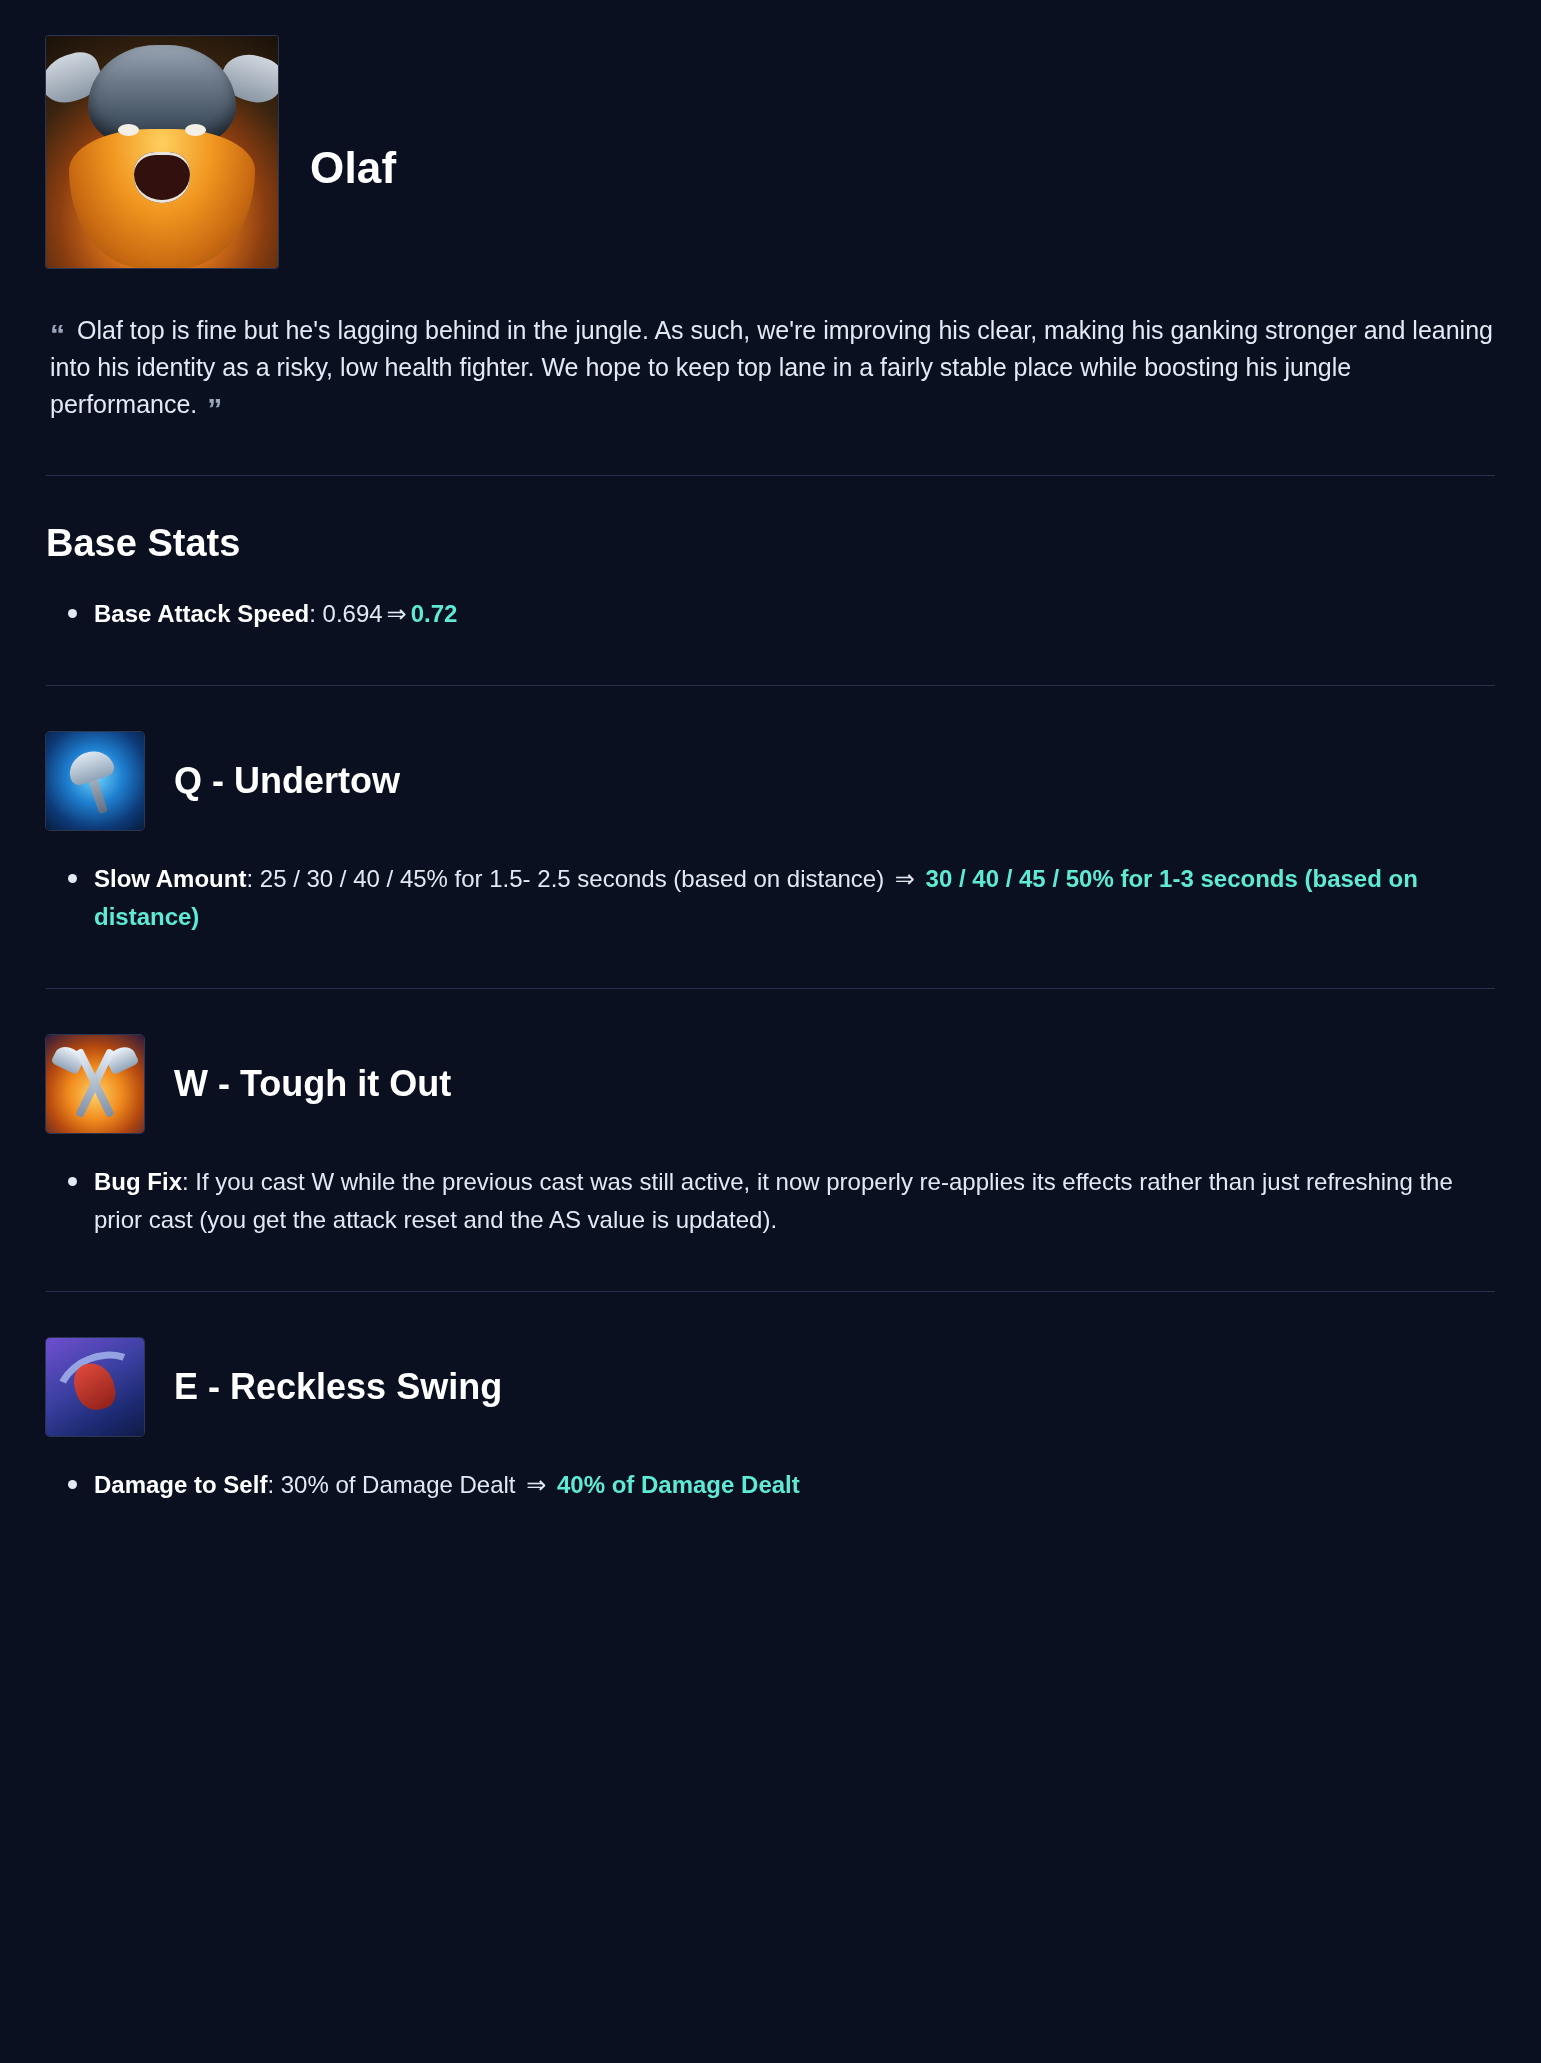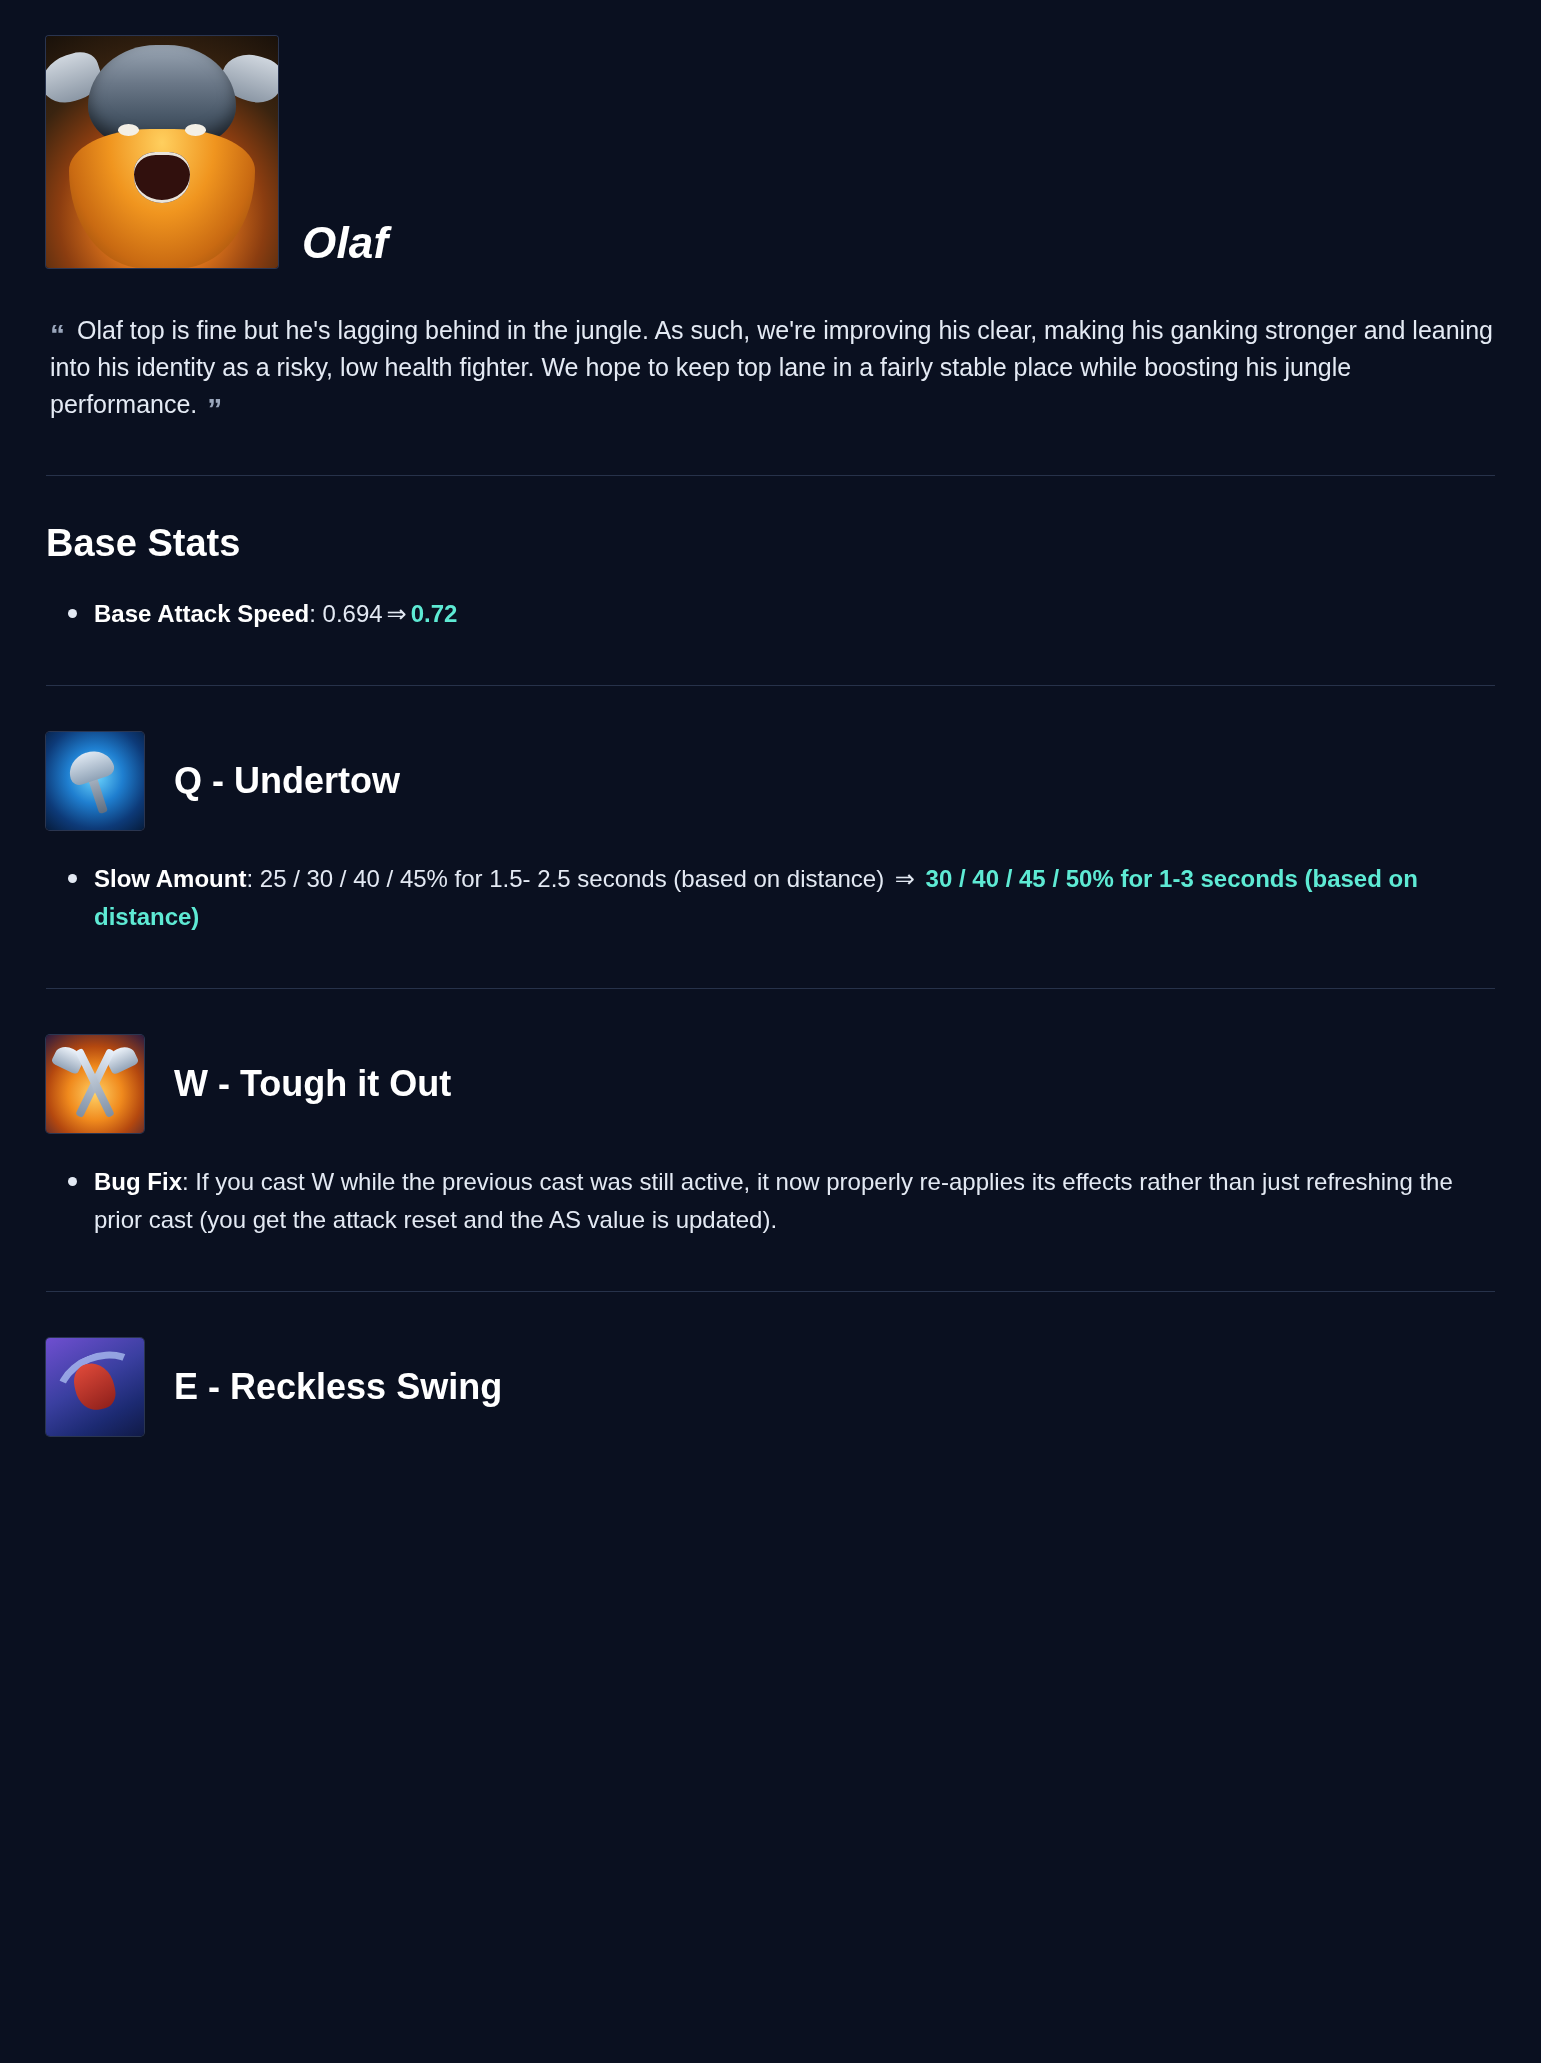--- a/index.html
+++ b/index.html
@@ -17,23 +17,22 @@
   .page {
     width: 1541px;
     box-sizing: border-box;
     padding: 36px 46px 40px 46px;
     background: #0a1020;
   }
 
   
   .champ-header {
     display: flex;
-    align-items: flex-end;
-    gap: 24px;
-    font-style: italic;
+    align-items: center;
+    gap: 32px;
   }
   .champ-portrait {
     width: 232px;
     height: 232px;
     flex: 0 0 232px;
     border-radius: 3px;
     position: relative;
     overflow: hidden;
     background:
       radial-gradient(circle at 50% 78%, #f6b73c 0%, #e0761b 26%, #8b3d10 48%, #3a2410 70%, #19110a 100%);
@@ -319,14 +318,19 @@
 
   <hr class="rule">
 
   <div class="ability">
     <div class="ability-icon icon-e">
       <div class="swoosh"></div>
       <div class="figure"></div>
     </div>
     <div class="ability-name">E - Reckless Swing</div>
   </div>
+  <ul class="change-list">
+    <li>
+      <span class="lbl">Damage to Self</span><span>: </span><span>30% of Damage Dealt </span><span class="arrow">⇒</span><span class="new"> 40% of Damage Dealt</span>
+    </li>
+  </ul>
 
 </div>
 
 </body></html>

